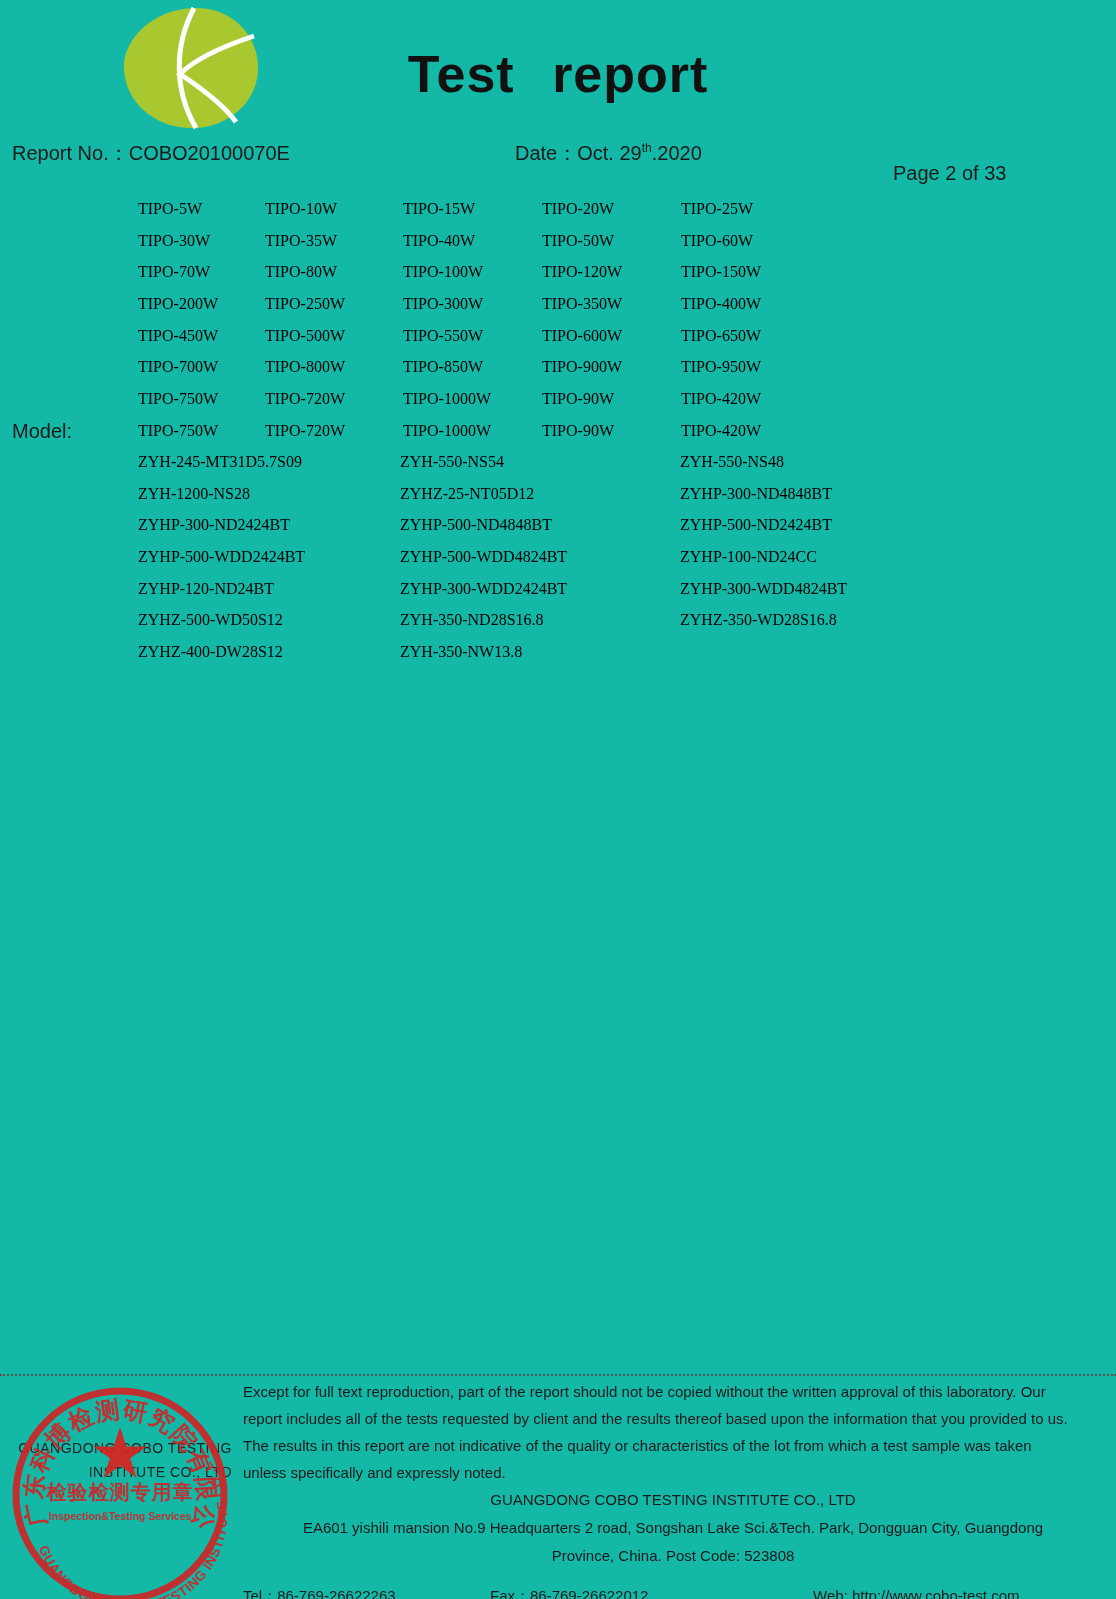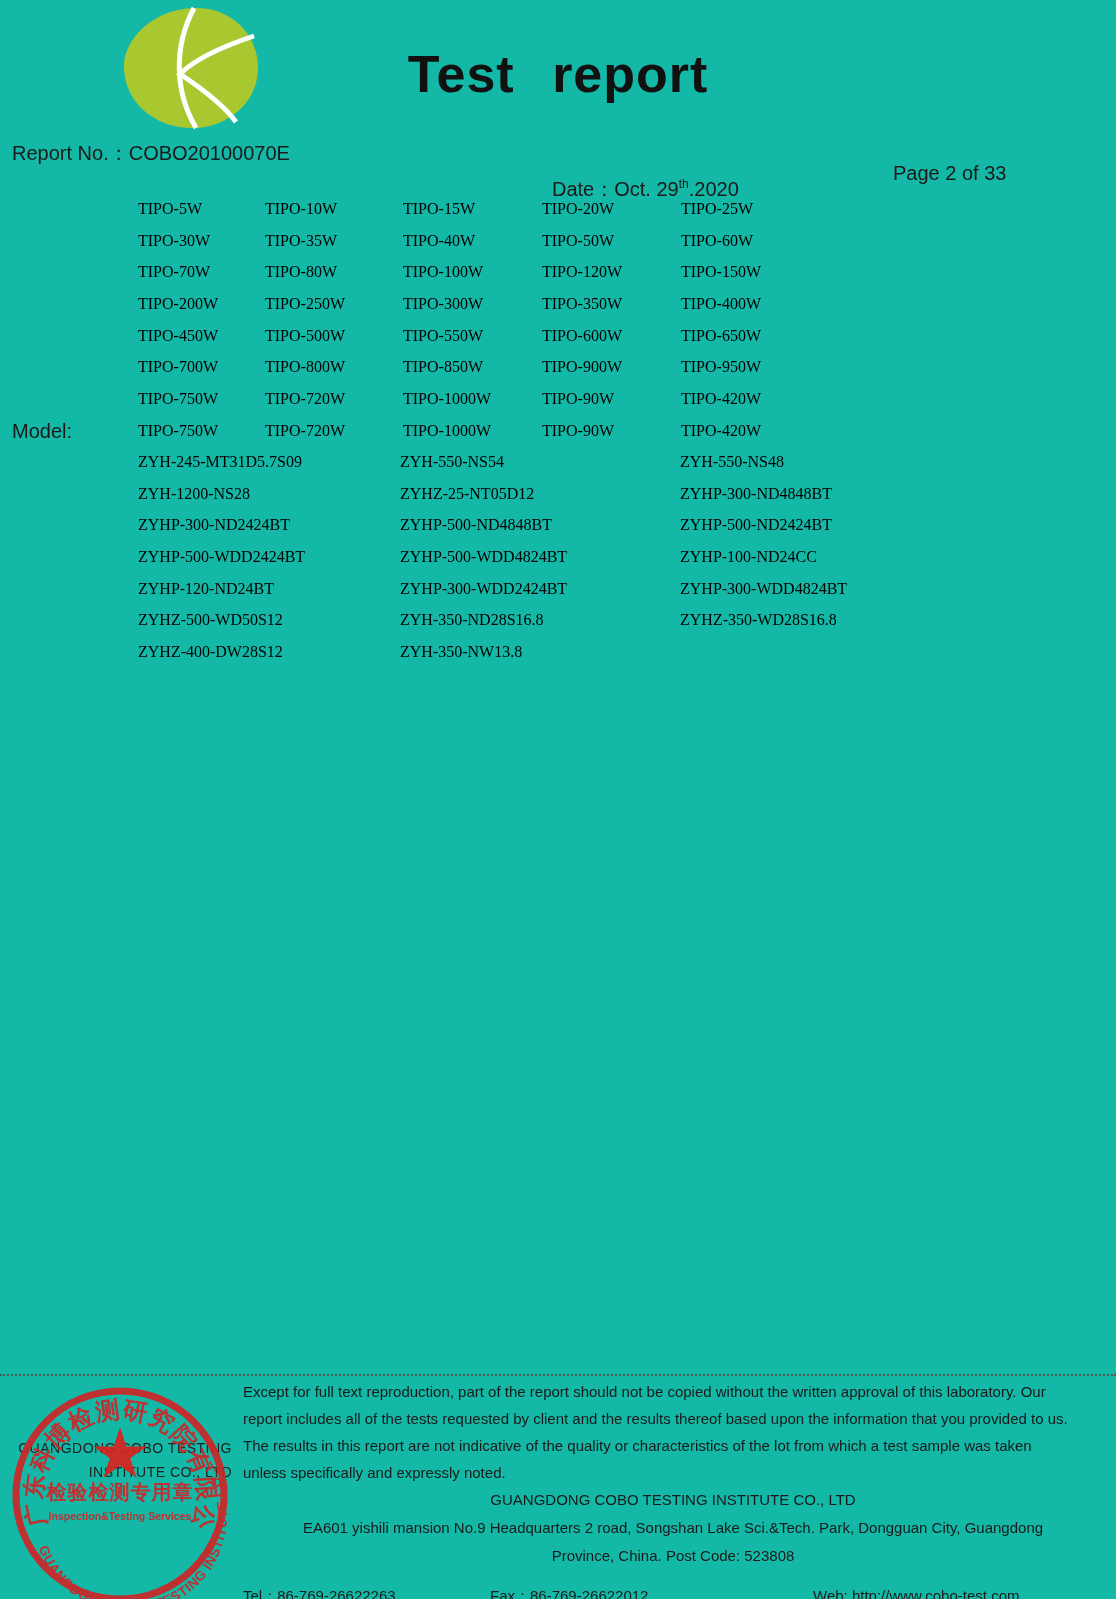--- a/index.html
+++ b/index.html
@@ -3,21 +3,21 @@
 <meta charset="utf-8">
 <style>
   html,body{margin:0;padding:0;background:#f5f5f5;}
   .page{position:relative;width:1116px;height:1599px;background:#14b8a6;overflow:hidden;
         font-family:"Liberation Sans",sans-serif;color:#1a1a1a;box-shadow:0 0 4px rgba(0,0,0,.15);}
   .logo{position:absolute;left:118px;top:6px;width:144px;height:124px;}
   .title{position:absolute;left:0;right:0;top:44px;text-align:center;
          font-size:52px;font-weight:bold;word-spacing:22px;letter-spacing:1px;color:#111;}
   .meta{position:absolute;top:140px;left:0;right:0;height:26px;font-size:20px;}
   .meta .report-no{position:absolute;left:4px;margin-left:8px;}
-  .meta .date{position:absolute;left:552px;margin-top:36px;}
+  .meta .date{position:absolute;left:515px;}
   .meta .page-ind{position:absolute;left:893px;margin-top:22px;}
   .meta sup{font-size:12px;}
   .model-label{position:absolute;left:12px;top:420px;font-size:20px;}
   .mgrid{position:absolute;display:grid;grid-auto-rows:31.7px;
          font-family:"Liberation Serif",serif;font-size:16px;color:#000;}
   .tipo-grid{left:138px;top:193px;grid-template-columns:127px 138px 139px 139px 112px;}
   .zyh-grid{left:138px;top:446px;grid-template-columns:262px 280px 235px;}
   .mcell{display:flex;align-items:center;white-space:nowrap;}
   .footer-sep{position:absolute;left:0;right:0;top:1374px;border-top:2px dotted #555;}
   .footer-text{position:absolute;left:243px;top:1378px;width:860px;font-size:15px;}

